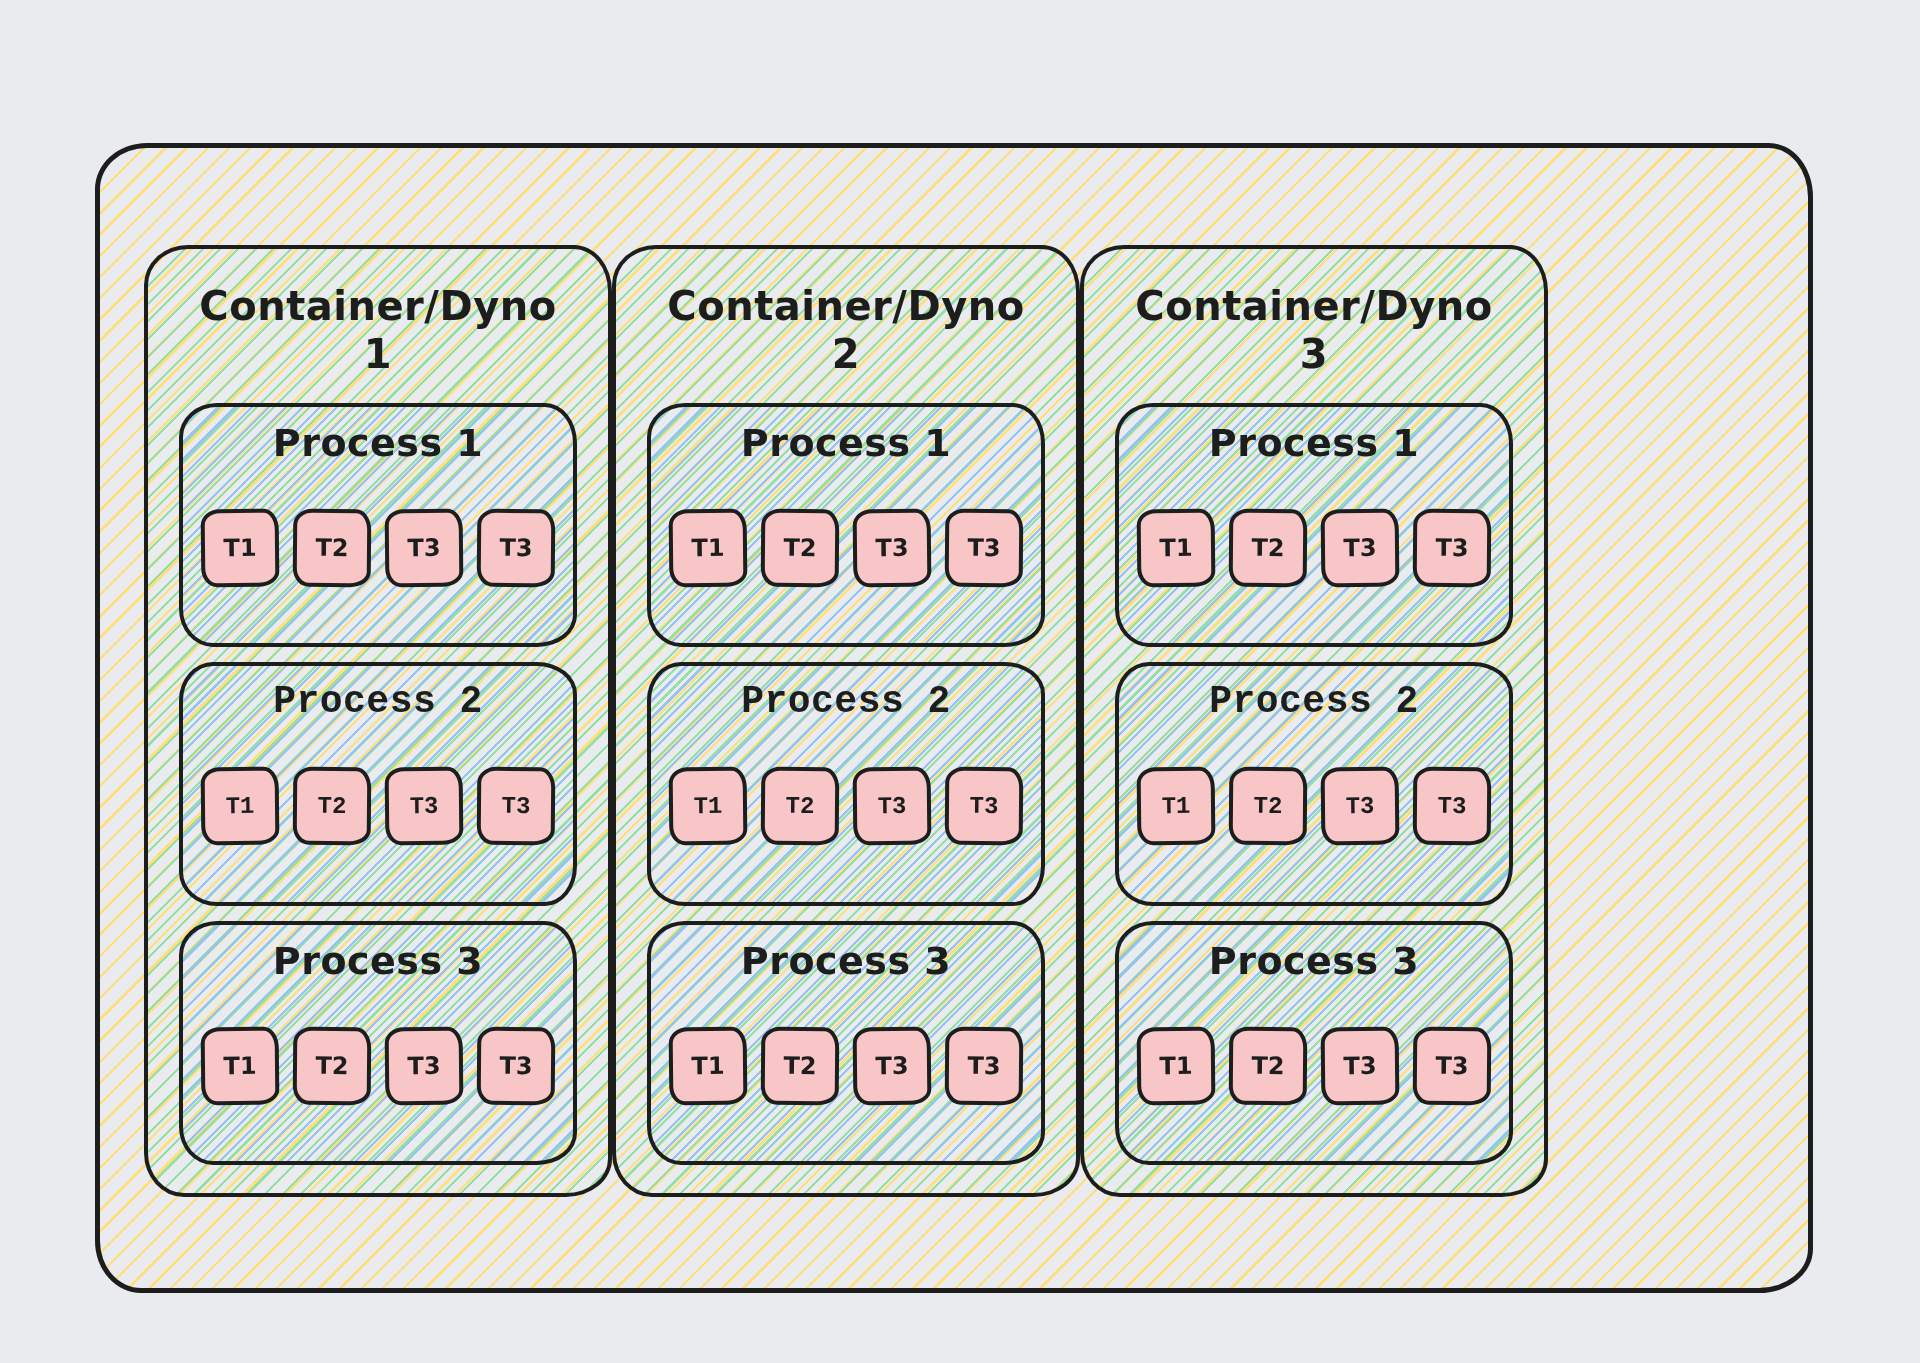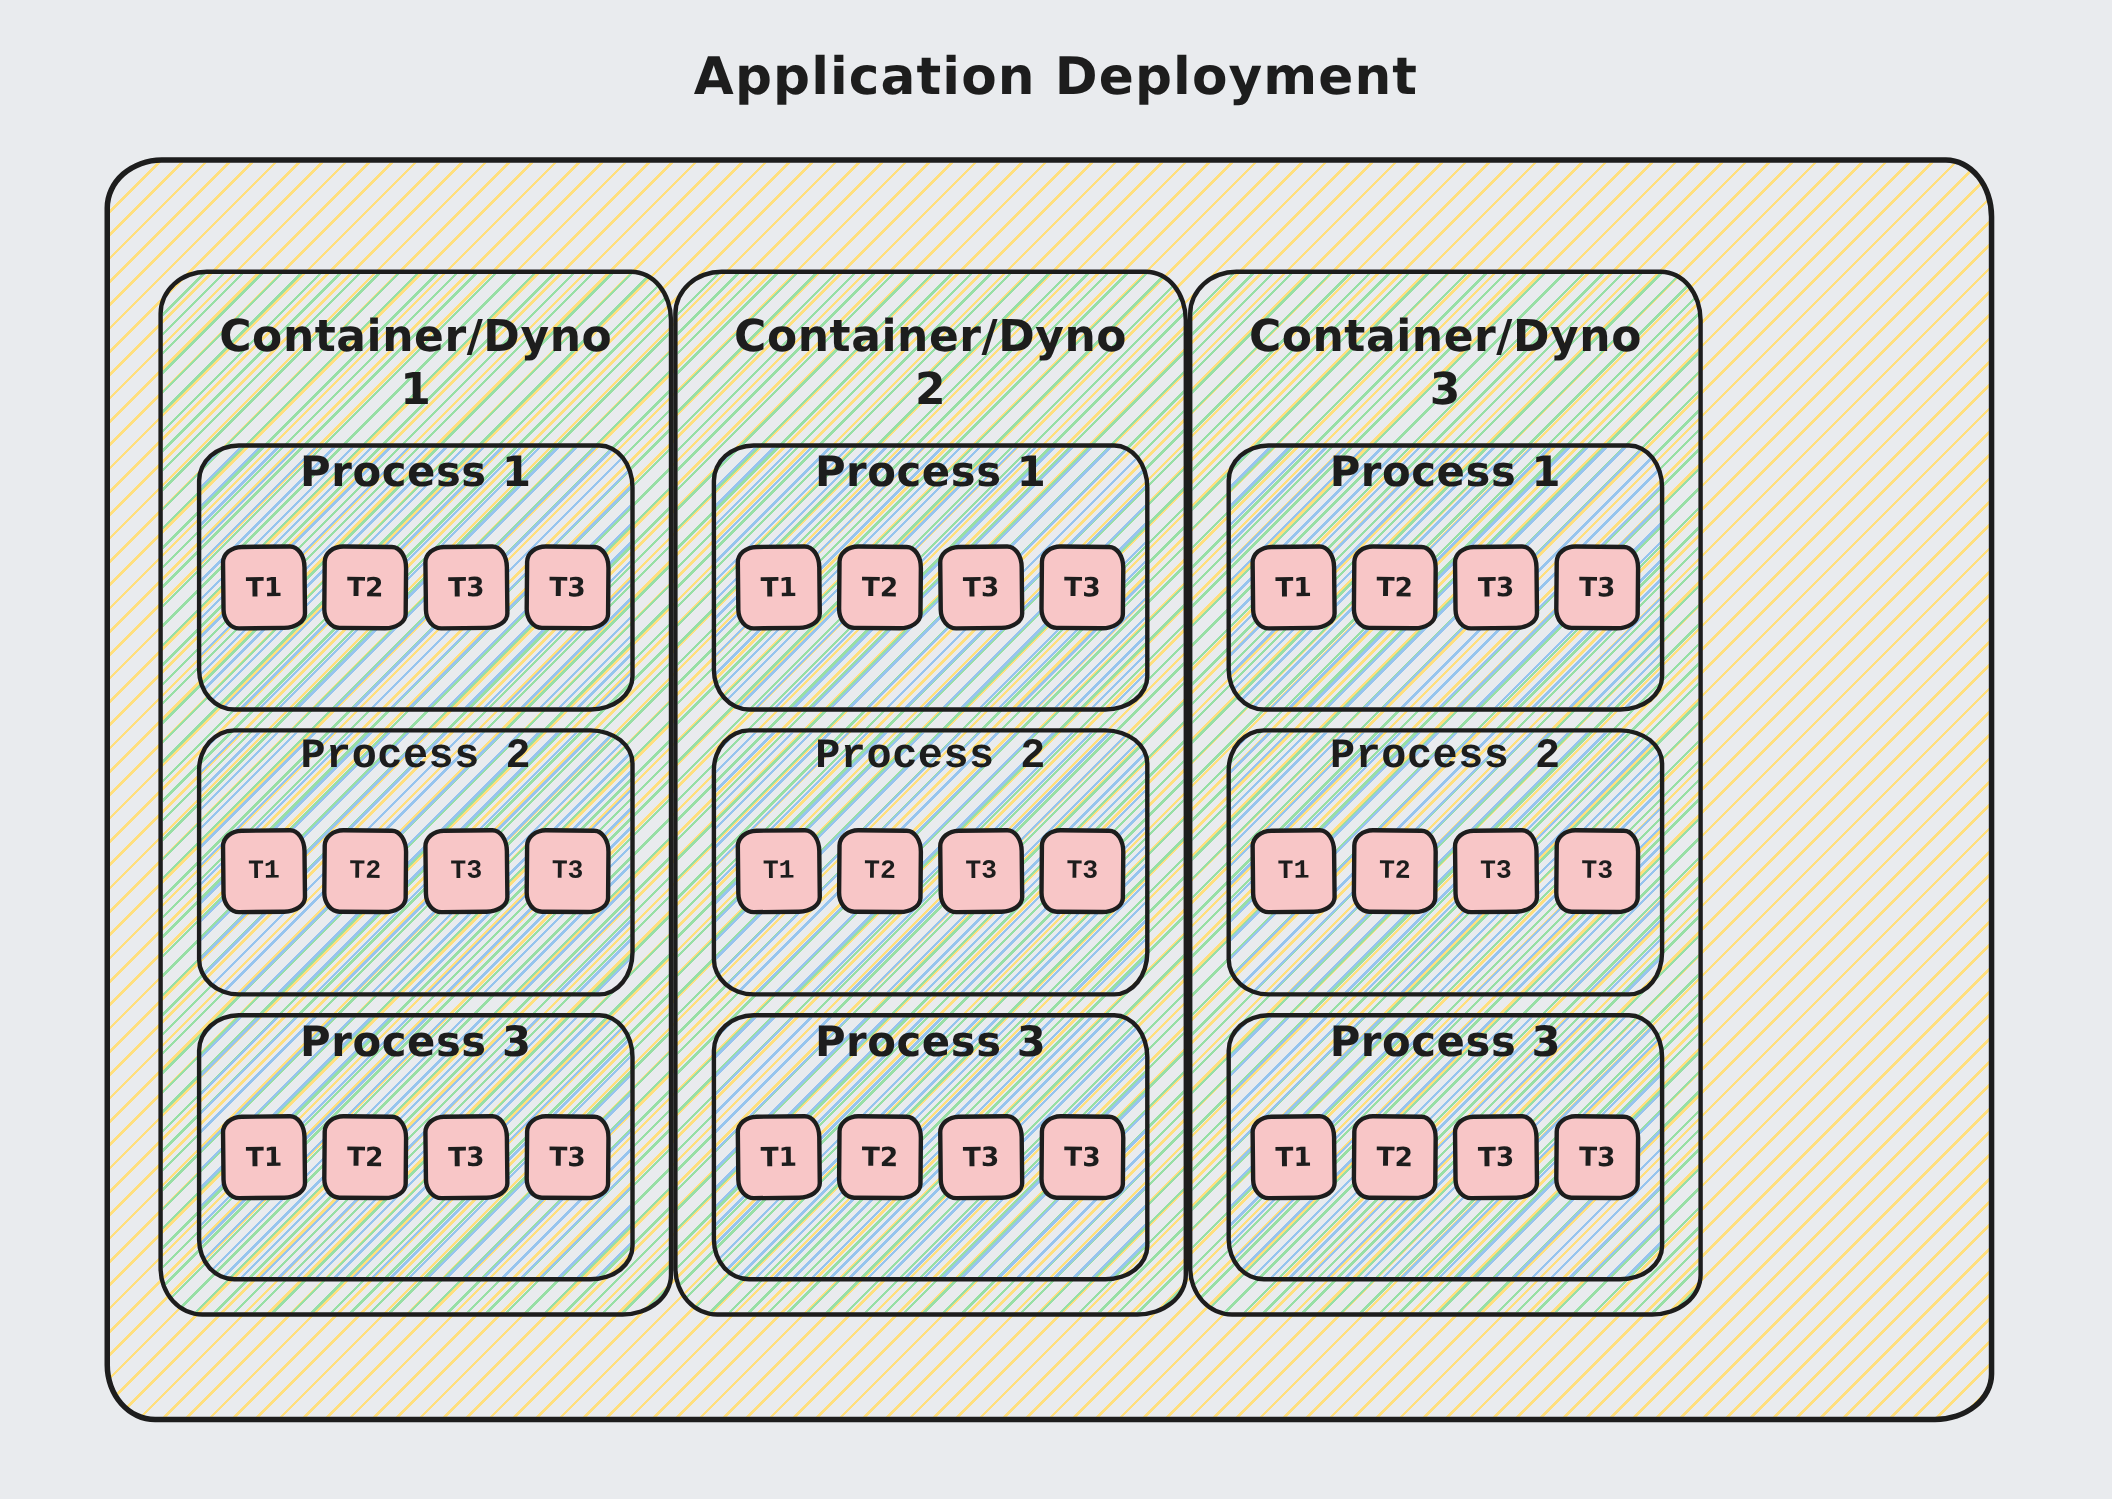--- a/index.html
+++ b/index.html
@@ -58,20 +58,21 @@
     width:398px; height:244px;
     box-sizing:border-box;
     border:4px solid var(--stroke,#1d1d1d);
     border-radius:38px 32px 40px 34px / 34px 40px 32px 38px;
     background-image:repeating-linear-gradient(135deg,
       var(--hatch-blue,#96c4ee) 0 2.2px, transparent 2.2px 12px);
     text-align:center;
   }
 
   .process-title {
+    margin-top:14px;
     font-size:38px; font-weight:bold; letter-spacing:0.5px;
   }
 
   .threads {
     display:flex; justify-content:center; gap:14px;
     margin-top:44px;
   }
 
   .thread-box {
     width:78px; height:78px;
@@ -83,21 +84,20 @@
     font-size:24px; font-weight:bold;
   }
   .thread-box:nth-child(odd)  { transform:rotate(-0.6deg); }
   .thread-box:nth-child(even) { transform:rotate(0.5deg); }
   .process-box:nth-child(2)   { border-radius:34px 40px 32px 38px / 38px 32px 40px 34px;font-family:Liberation Mono, monospace; }
 </style>
 </head>
 <body>
 
 <div class="canvas">
-  <div class="diagram-title">Application Deployment</div>
 
   <div class="outer-box">
 
   <section class="container-box">
         <div class="container-title">
           <div>Container/Dyno</div>
           <div>1</div>
         </div>
         <div class="processes">
           <div class="process-box">

